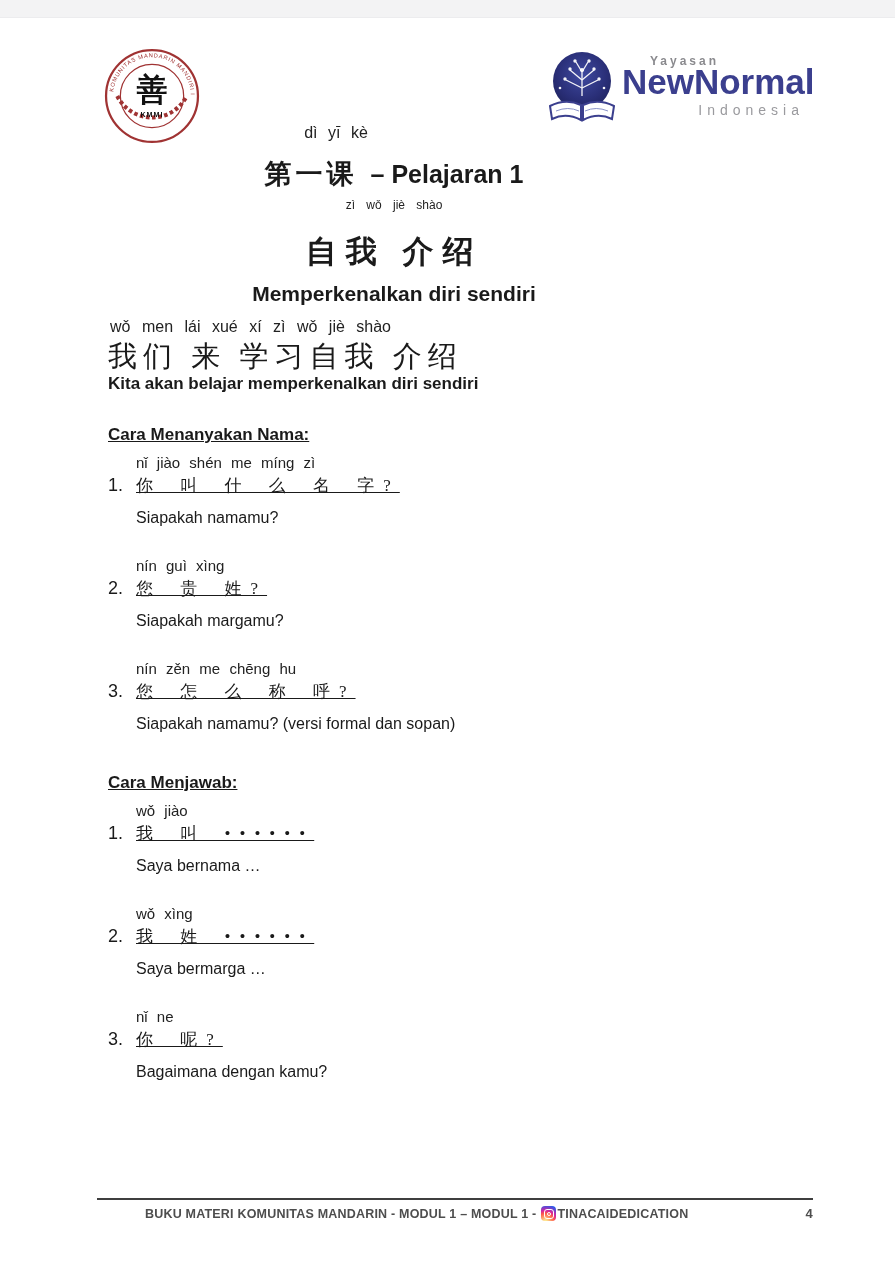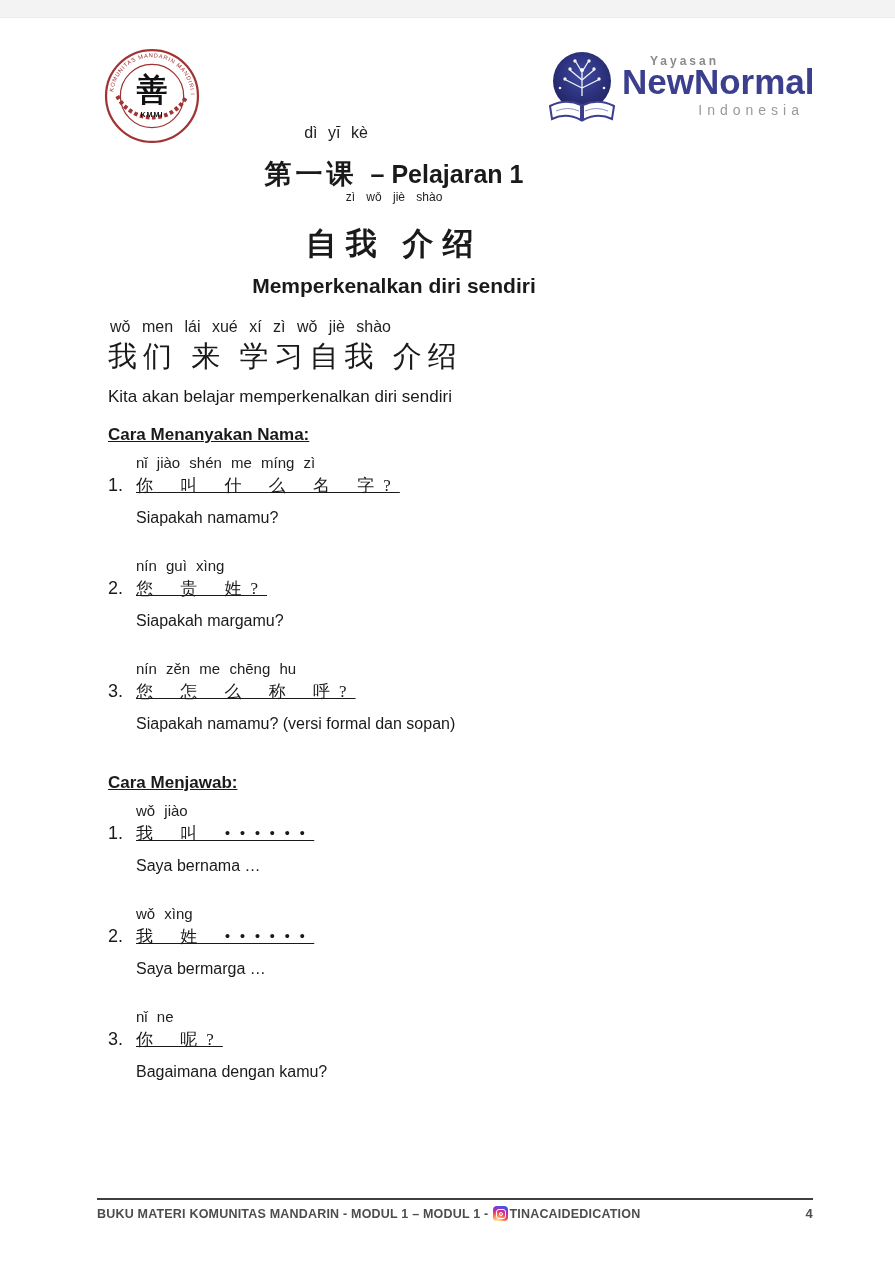--- a/index.html
+++ b/index.html
@@ -35,32 +35,32 @@
     font-size:14px;letter-spacing:5px;color:#9a9a9e;font-weight:400;
   }
 
   
   .hanzi{font-family:"Liberation Serif","DejaVu Serif",serif;}
   .pinyin{font-family:"Liberation Sans","DejaVu Sans",sans-serif;color:#222;}
 
   
   .title-block{position:absolute;left:0;top:124px;width:788px;text-align:center;}
   .t-pinyin1{position:relative;left:-58px;font-size:16px;word-spacing:6px;line-height:18px;}
-  .t-line1{margin-top:18px;font-size:25px;line-height:28px;font-weight:700;}
+  .t-line1{margin-top:10px;font-size:25px;line-height:44px;font-weight:700;}
   .t-line1 .hanzi{font-size:27px;letter-spacing:4px;font-weight:700;}
   .t-line1 .latin{margin-left:6px;}
   .t-pinyin2{font-size:12px;word-spacing:8px;line-height:18px;}
   .t-hanzi2{margin-top:20px;font-size:31px;line-height:36px;letter-spacing:9px;font-weight:600;}
   .t-sub{margin-top:12px;font-size:21px;font-weight:700;line-height:24px;}
 
   
   .intro{position:absolute;left:108px;top:318px;}
   .intro-pinyin{font-size:16px;line-height:18px;word-spacing:7px;margin-left:2px;}
   .intro-hanzi{font-size:29px;line-height:36px;letter-spacing:6px;margin-top:2px;}
-  .intro-trans{font-size:17px;font-weight:400;margin-top:13px;line-height:20px;}
+  .intro-trans{font-size:17px;font-weight:700;line-height:20px;}
 
   
   .section{position:absolute;left:108px;width:700px;}
   .section-1{top:424px;}
   .section-2{top:772px;}
   .section-heading{
     font-size:17px;font-weight:700;text-decoration:underline;
     line-height:21px;margin-bottom:10px;
   }
   .item{margin-bottom:31px;}
@@ -68,21 +68,21 @@
   .item-main{display:flex;align-items:baseline;margin-top:2px;}
   .item-number{font-size:18px;width:28px;flex:0 0 auto;}
   .item-hanzi{font-size:17px;line-height:26px;letter-spacing:9px;word-spacing:5px;white-space:pre-wrap;text-decoration:underline;}
   .item-trans{font-size:16px;line-height:19px;margin-left:28px;margin-top:9px;}
 
   
   .footer{position:absolute;left:97px;top:1198px;width:716px;}
   .footer-rule{border-top:2px solid #3f3f3f;height:0;width:100%;}
   .footer-row{
     display:flex;justify-content:space-between;align-items:center;
-    margin-top:6px;color:#4d4d4d;font-weight:700;font-size:12.5px;letter-spacing:.2px;
+    margin-top:6px;color:#4d4d4d;font-weight:700;font-size:12.5px;letter-spacing:.2px;margin-left:48px;
   }
   .footer-left{display:flex;align-items:center;}
   .ig-icon{
     display:inline-block;width:15px;height:15px;border-radius:4px;margin:0 1px 0 5px;
     background:radial-gradient(circle at 30% 107%,#fdf497 0%,#fdf497 5%,#fd5949 45%,#d6249f 60%,#285aeb 90%);
     position:relative;flex:0 0 auto;
   }
   .ig-icon::before{
     content:"";position:absolute;left:2.5px;top:2.5px;width:8px;height:8px;
     border:1.5px solid #fff;border-radius:3px;

